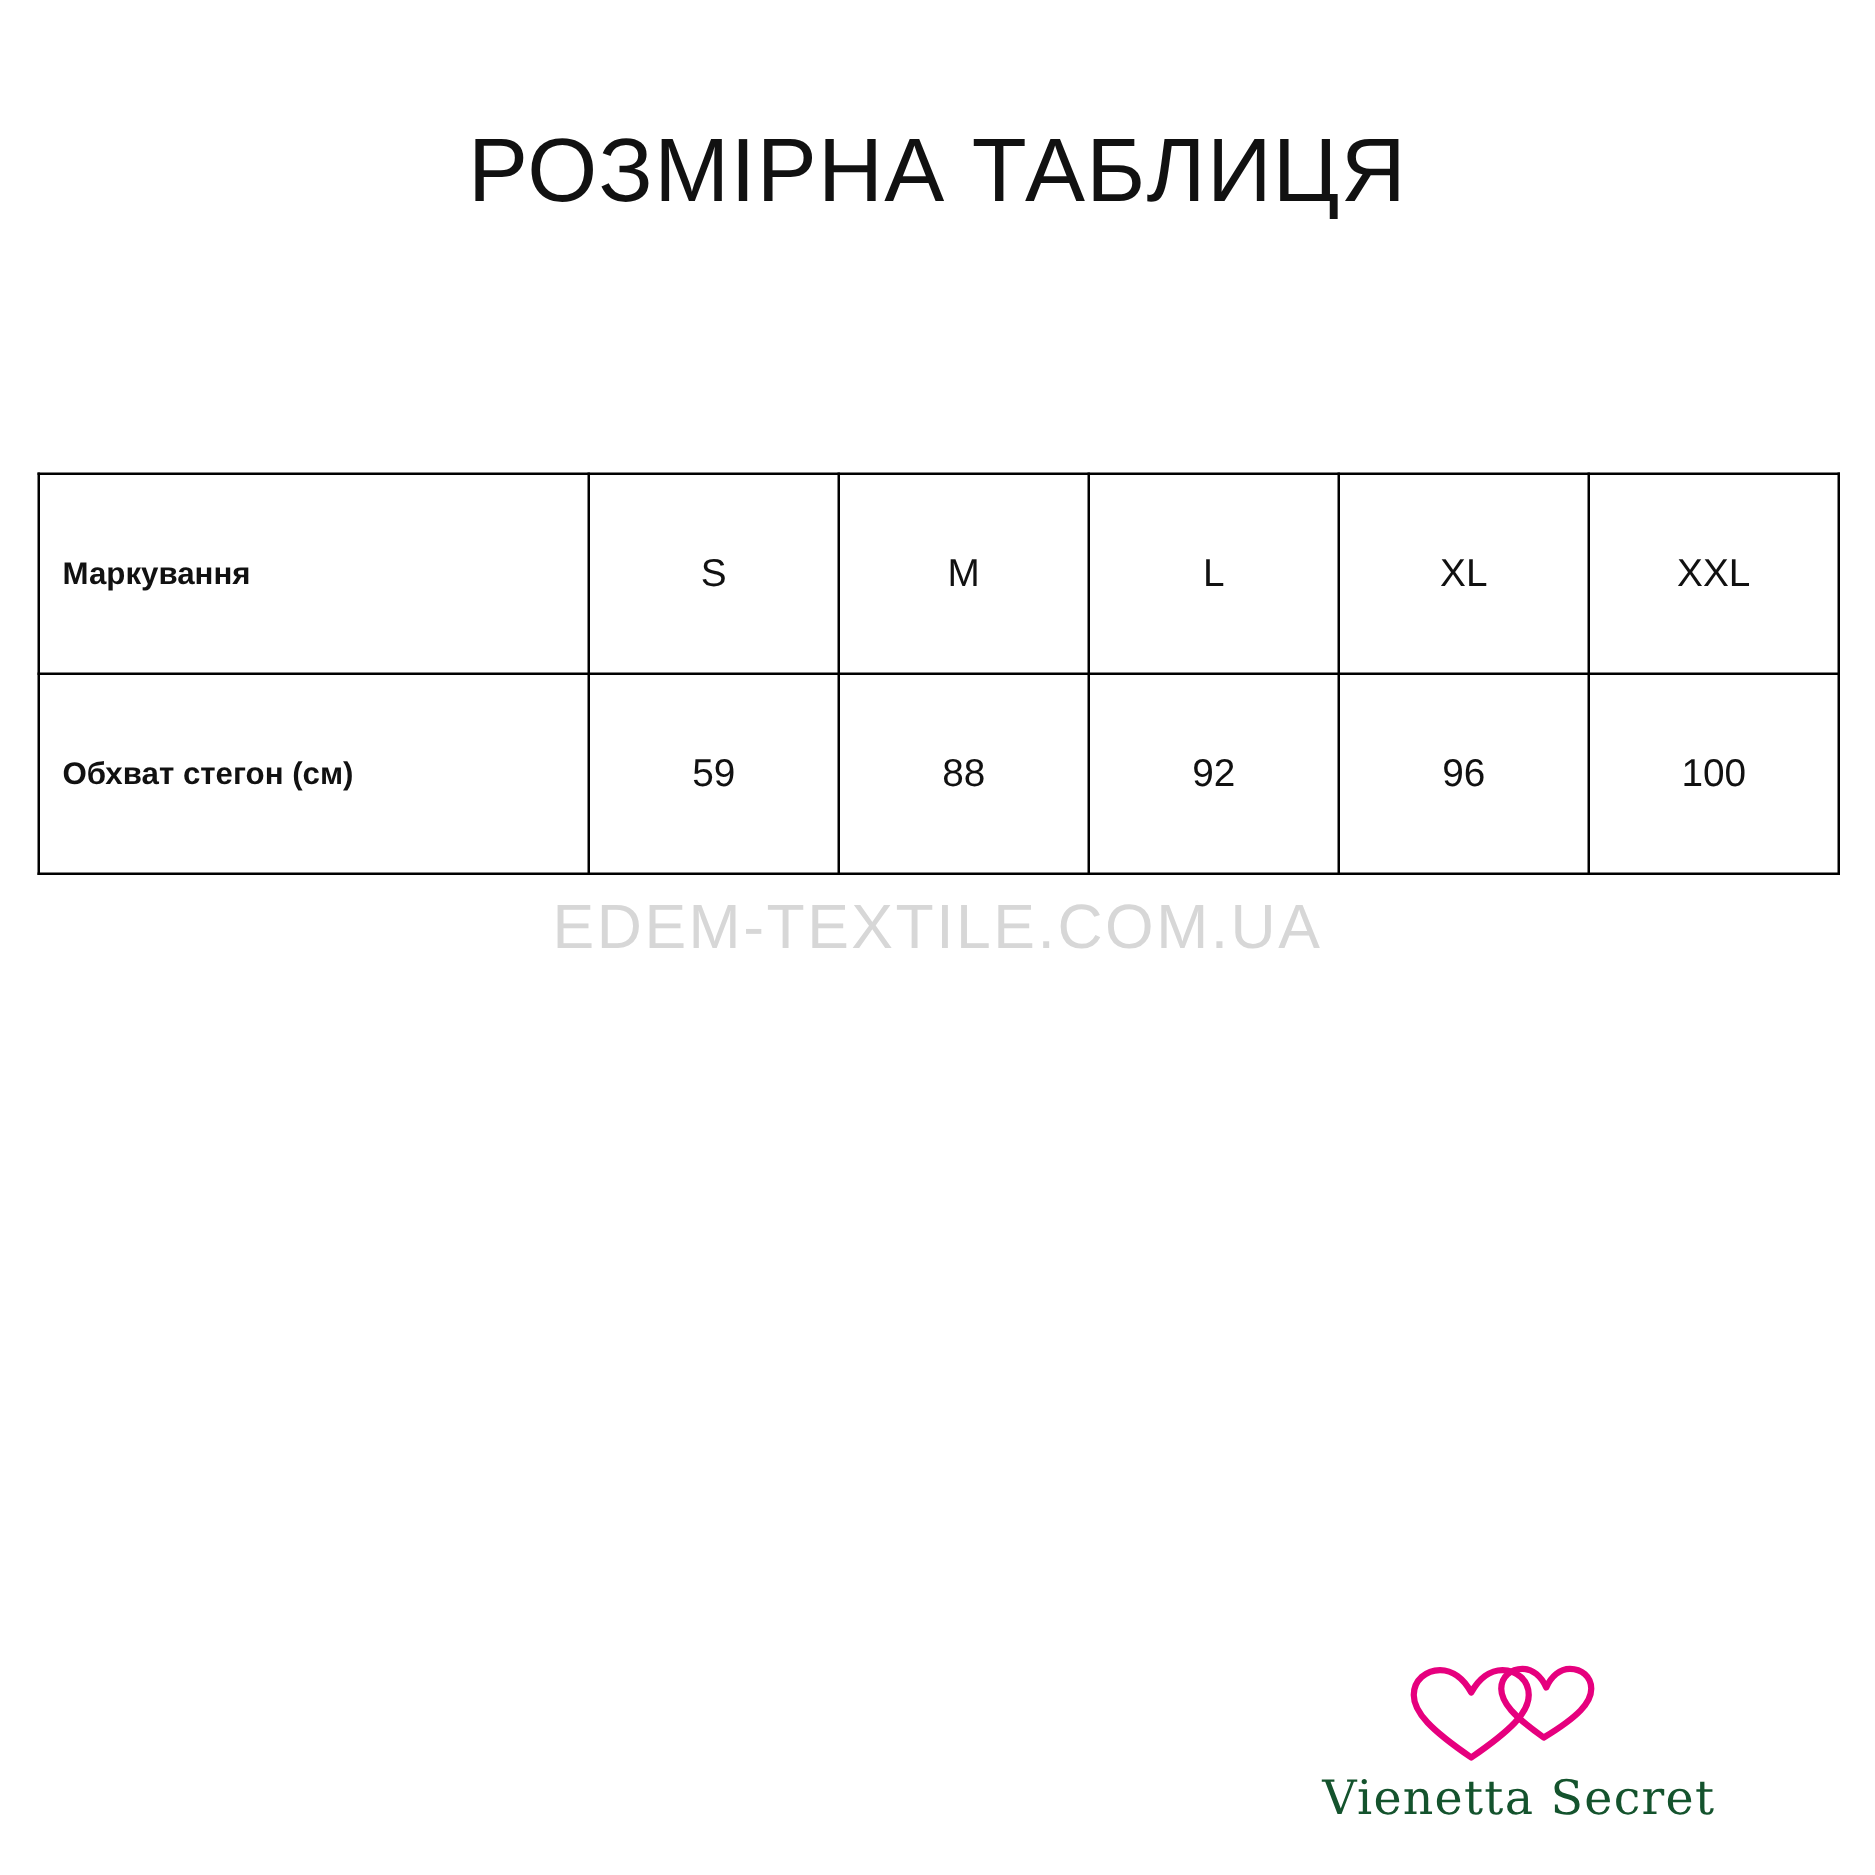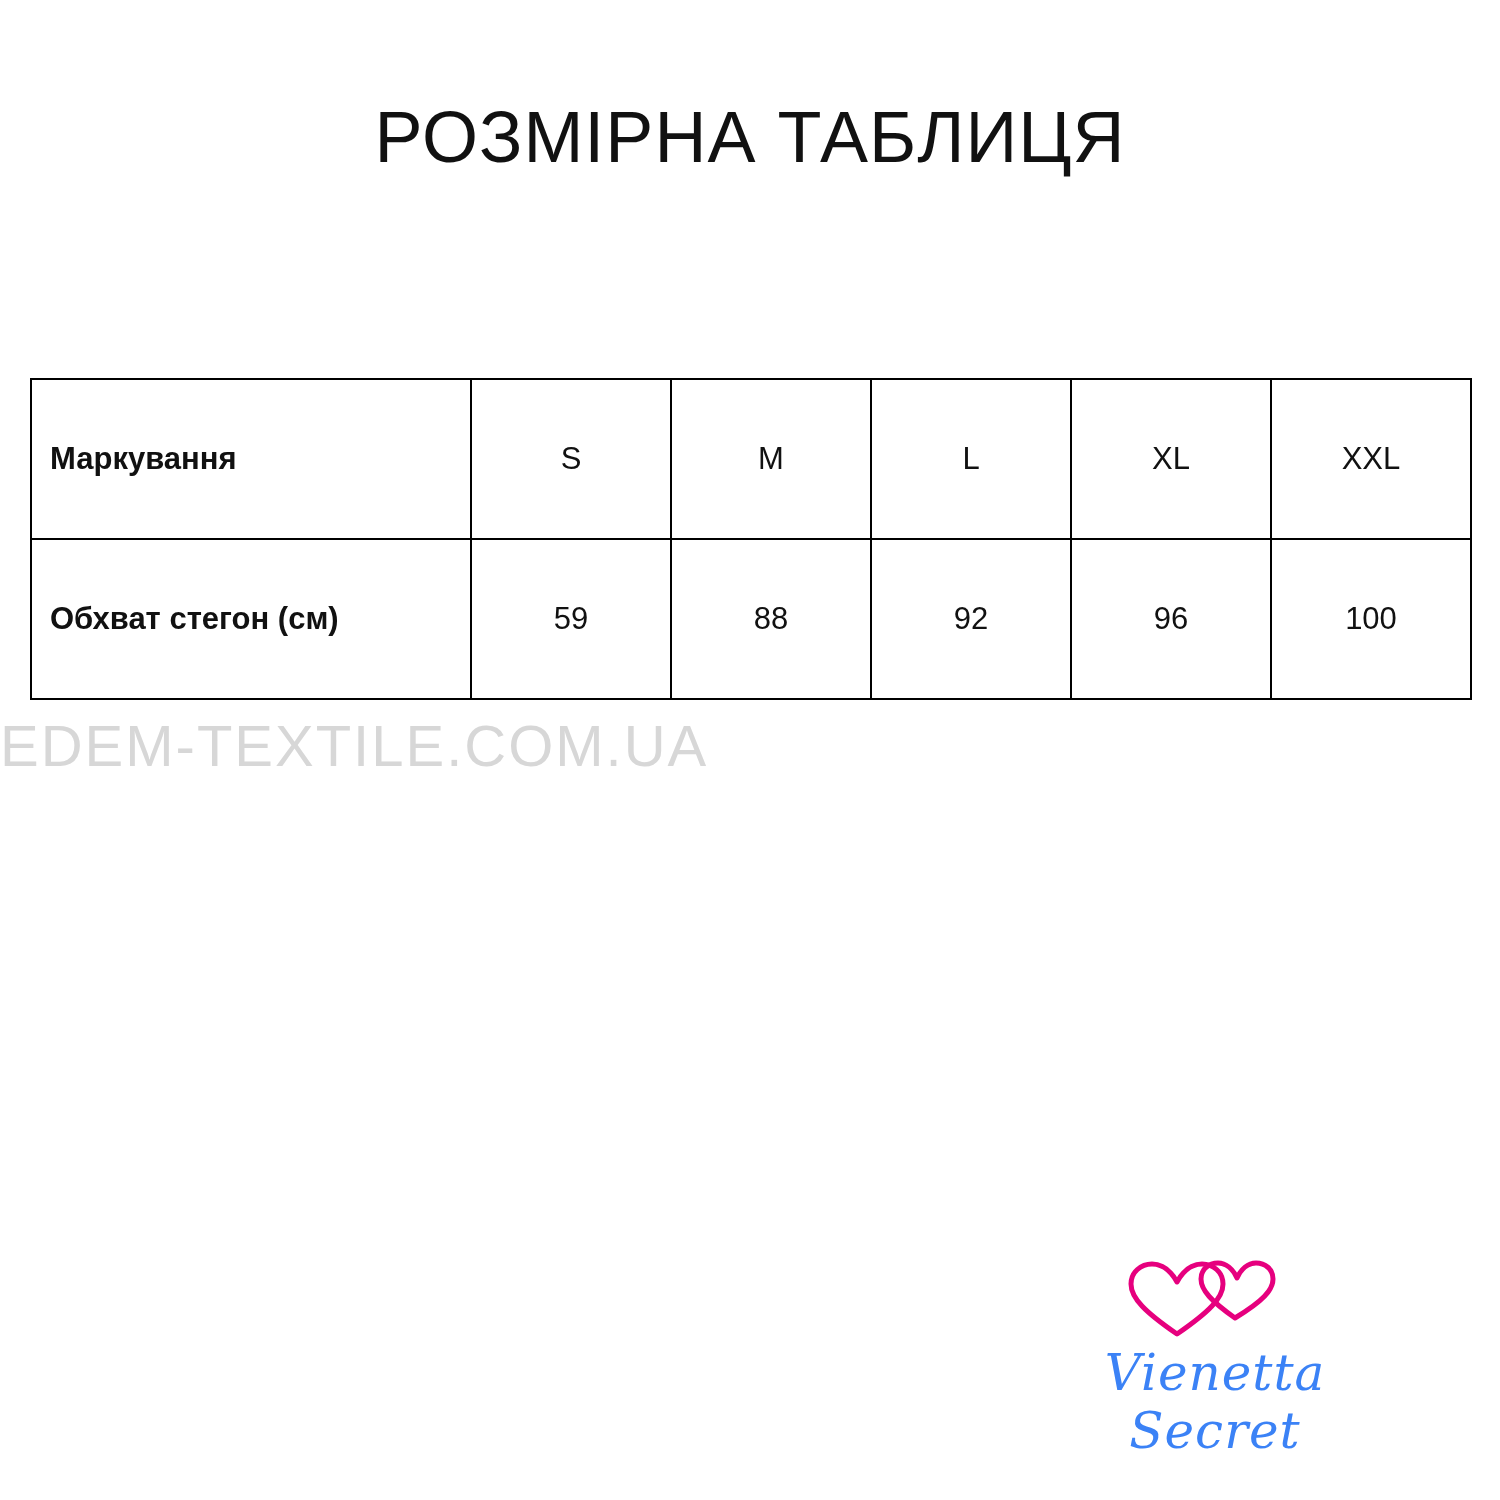--- a/index.html
+++ b/index.html
@@ -56,37 +56,38 @@
     font-weight: 400;
     color: #111111;
     padding: 0;
     vertical-align: middle;
   }
 
   table.size-table td.label {
     text-align: left;
     padding-left: 18px;
     font-weight: 700;
-    font-size: 31px;
+    font-size: 25px;
   }
 
   table.size-table td.val {
     text-align: center;
   }
 
   
   col.c-label { width: 440px; }
   col.c-size  { width: 200px; }
 
   .watermark {
     position: absolute;
     top: 712px;
     left: 0;
     width: 1500px;
-    font-size: 58px;
+    text-align: center;
+    font-size: 50px;
     letter-spacing: 2px;
     color: #d7d7d7;
     pointer-events: none;
     white-space: nowrap;
     font-weight: 400;
     z-index: 5;
   }
 
   .brand {
     position: absolute;
@@ -95,23 +96,22 @@
     width: 330px;
     text-align: center;
   }
   .brand .heart-icon {
     display: block;
     height: 86px;
     margin-bottom: 2px;
   }
   .brand .brand-name {
     font-family: "DejaVu Serif", serif;
-    font-style: italic;
-    font-size: 50px;
-    color: #3b82f6;
+    font-size: 38px;
+    color: #14532d;
     letter-spacing: 1px;
   }
 </style>
 </head>
 <body>
 
 <div class="page">
 
   <div class="title">РОЗМІРНА ТАБЛИЦЯ</div>
 

